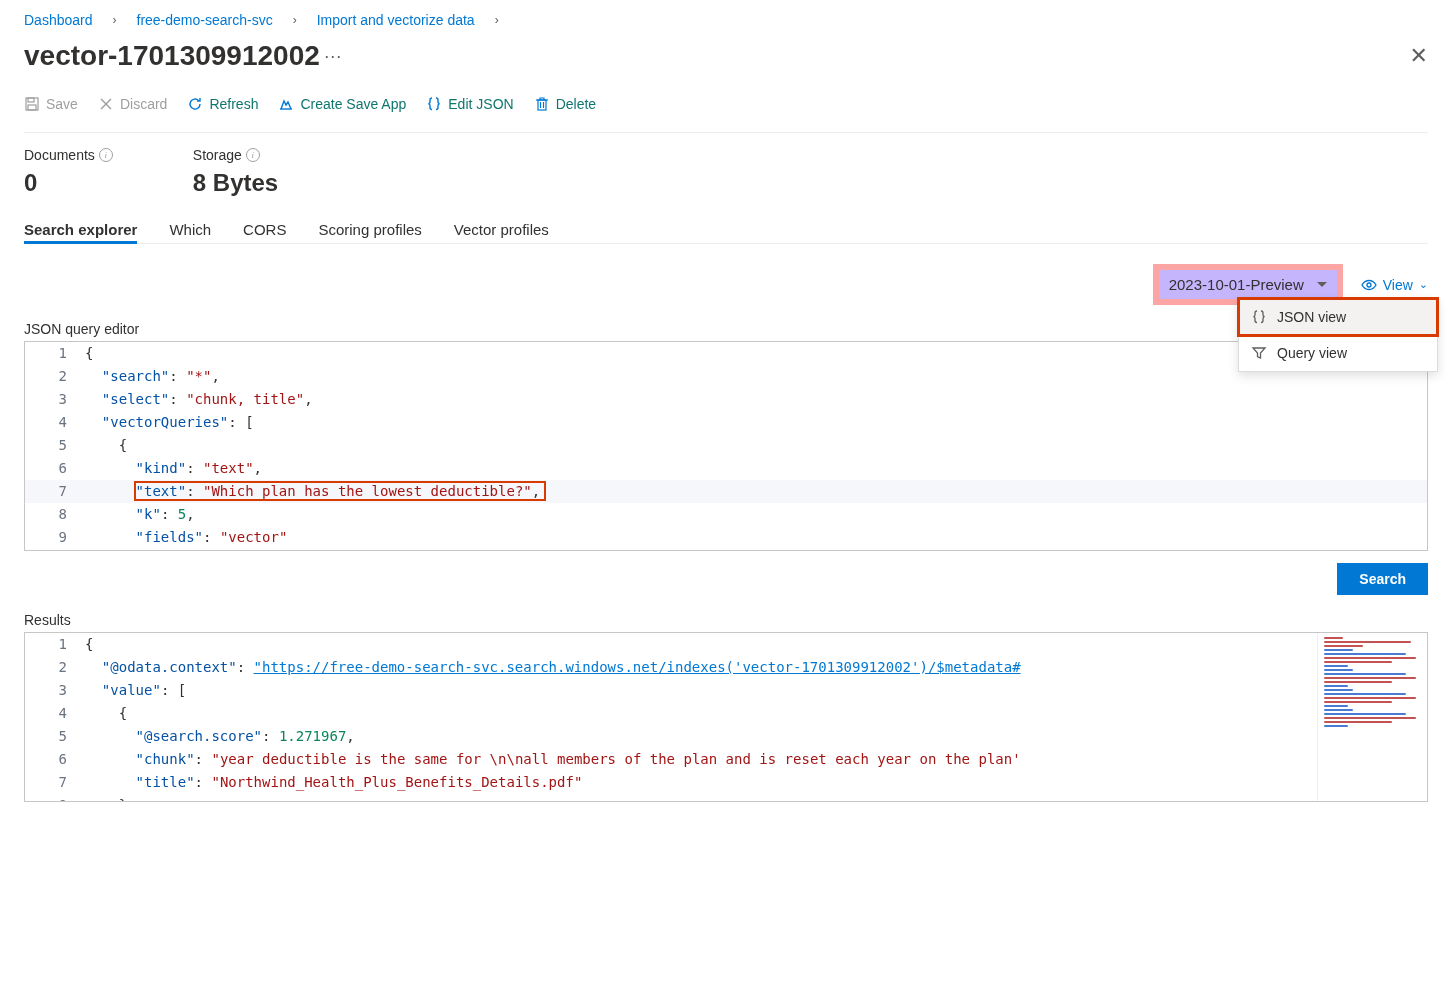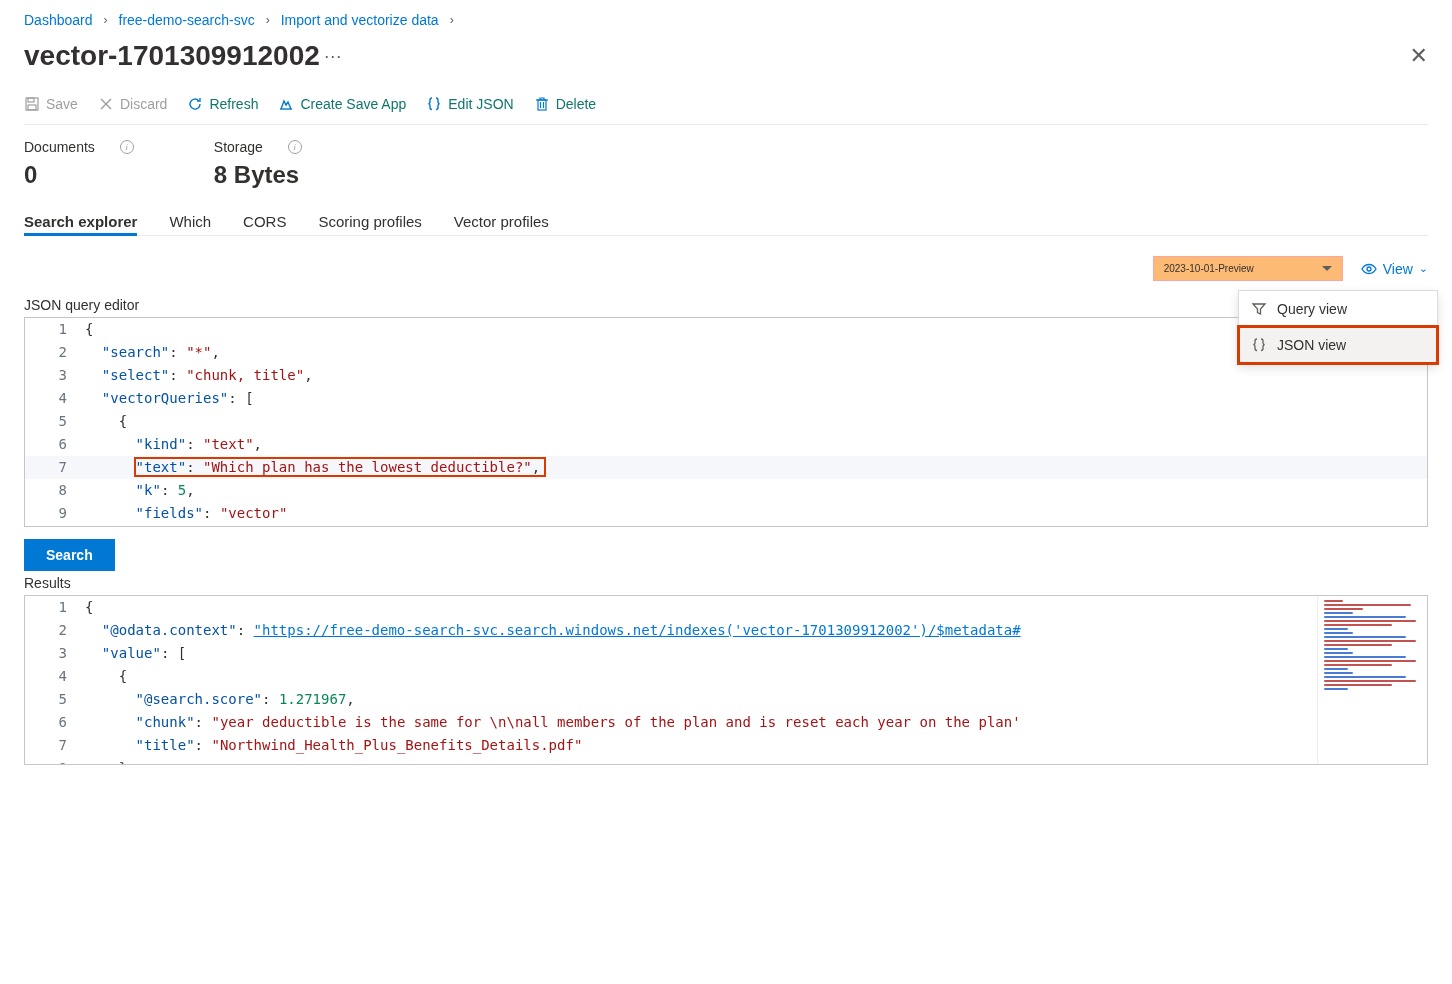--- a/index.html
+++ b/index.html
@@ -1,45 +1,45 @@
 <!DOCTYPE html>
 <html><head>
 <meta charset="utf-8">
 <style>
 * { margin: 0; padding: 0; box-sizing: border-box; }
 body { font-family: "Segoe UI", -apple-system, sans-serif; font-size: 14px; color: #323130; background: #fff; padding: 12px 24px; }
 
-.breadcrumb { display: flex; align-items: center; gap: 11px; margin-bottom: 12px; }
+.breadcrumb { display: flex; align-items: center; gap: 20px; margin-bottom: 12px; }
 .breadcrumb a { color: #0078d4; text-decoration: none; cursor: pointer; }
 .breadcrumb .chevron { color: #605e5c; font-size: 12px; }
 
 .title-row { display: flex; align-items: center; justify-content: space-between; margin-bottom: 24px; }
 .title-left { display: flex; align-items: center; gap: 4px; }
 .page-title { font-size: 28px; font-weight: 600; }
 .ellipsis { color: #605e5c; font-size: 18px; cursor: pointer; }
 .close-x { font-size: 22px; color: #605e5c; cursor: pointer; font-weight: 300; }
 
-.toolbar { display: flex; align-items: center; gap: 20px; padding-bottom: 12px; border-bottom: 1px solid #edebe9; margin-bottom: 14px; }
+.toolbar { display: flex; align-items: center; gap: 20px; padding-bottom: 20px; border-bottom: 1px solid #edebe9; margin-bottom: 14px; }
 .toolbar-btn { display: flex; align-items: center; gap: 6px; cursor: pointer; color: #0f766e; }
 .toolbar-btn.disabled { color: #a19f9d; }
 .toolbar-btn .icon { width: 16px; height: 16px; display: inline-flex; align-items: center; justify-content: center; }
 
 .stats { display: flex; gap: 80px; margin-bottom: 24px; }
 .stat-block { display: flex; flex-direction: column; gap: 6px; }
-.stat-label-row { display: flex; align-items: center; gap: 25px; }
+.stat-label-row { display: flex; align-items: center; gap: 4px; }
 .stat-label { color: #323130; font-size: 14px; }
 .info-icon { width: 14px; height: 14px; border: 1px solid #a19f9d; border-radius: 50%; display: inline-flex; align-items: center; justify-content: center; font-size: 9px; color: #a19f9d; font-style: italic; font-family: serif; }
 .stat-value { font-size: 24px; font-weight: 600; }
 
 .tabs { display: flex; gap: 32px; border-bottom: 1px solid #edebe9; margin-bottom: 20px; }
 .tab { padding-bottom: 3px; cursor: pointer; font-size: 15px; border-bottom: 3px solid transparent; margin-bottom: -1px; }
 .tab.active { border-bottom-color: #0078d4; font-weight: 600; }
 
 .controls-row { display: flex; justify-content: flex-end; align-items: center; gap: 18px; margin-bottom: 16px; position: relative; }
-.api-select { border: 1px solid #fca5a5; padding: 6px 28px 6px 10px; font-size: 10px; background: #fdba74; position: relative; display: flex; align-items: center; min-width: 190px; cursor: pointer; }
+.api-select { border: 6px solid #fca5a5; padding: 6px 28px 6px 10px; font-size: 15px; background: #c4b5fd; position: relative; display: flex; align-items: center; min-width: 190px; cursor: pointer; }
 .api-select::after { content: ""; position: absolute; right: 10px; width: 0; height: 0; border-left: 5px solid transparent; border-right: 5px solid transparent; border-top: 5px solid #605e5c; }
 .view-dd { display: flex; align-items: center; gap: 6px; color: #0078d4; cursor: pointer; }
 .view-dd .chev { font-size: 11px; }
 
 .view-menu { position: absolute; top: 34px; right: -10px; background: #fff; border: 1px solid #dcdcdc; box-shadow: 0 4px 10px rgba(0,0,0,0.12); width: 200px; z-index: 10; }
 .view-menu-item { display: flex; align-items: center; gap: 10px; padding: 10px 12px; cursor: pointer; }
 .view-menu-item.selected { background: #f3f2f1; }
 .view-menu-item.highlighted { outline: 3px solid #d83b01; outline-offset: -1px; }
 .view-menu-item .icon { width: 16px; height: 16px; color: #605e5c; display: inline-flex; align-items: center; justify-content: center; }
 
@@ -54,21 +54,21 @@
 .tok-key { color: #0451a5; }
 .tok-str { color: #a31515; }
 .tok-num { color: #098658; }
 .tok-link { color: #0078d4; text-decoration: underline; }
 .red-box { outline: 2px solid #d83b01; outline-offset: 0; padding-right: 4px; }
 .minimap { position: absolute; top: 0; right: 0; width: 110px; height: 100%; background: #fff; border-left: 1px solid #eee; pointer-events: none; display: flex; flex-direction: column; gap: 2px; padding: 4px 6px; }
 .mm-line { height: 2px; border-radius: 1px; }
 .mm-red { background: #c35252; }
 .mm-blue { background: #4a7ad4; }
 
-.search-btn-row { display: flex; justify-content: flex-start; margin-bottom: 4px; }
+.search-btn-row { display: flex; justify-content: flex-end; margin-bottom: 17px; }
 .search-btn { background: #0078d4; color: #fff; border: none; padding: 8px 22px; font-size: 14px; font-weight: 600; cursor: pointer; }
 
 .results-box { border: 1px solid #c8c6c4; height: 170px; overflow: hidden; position: relative; font-family: Consolas, Menlo, monospace; font-size: 14px; }
 
 svg { display: block; }
 </style>
 </head>
 <body>
 
 <div class="breadcrumb">
@@ -182,36 +182,36 @@
     <span>
         <svg width="16" height="16" viewBox="0 0 16 16" fill="none" stroke="#0078d4" stroke-width="1.3">
           <path d="M1 8s2.5-4.5 7-4.5S15 8 15 8s-2.5 4.5-7 4.5S1 8 1 8z"></path>
           <circle cx="8" cy="8" r="2"></circle>
         </svg>
       </span>
     <span>View</span>
     <span class="chev">⌄</span>
   </div>
   <div class="view-menu">
-    <div class="view-menu-item">
-      <span class="icon">
-          <svg width="16" height="16" viewBox="0 0 16 16" fill="none" stroke="#605e5c" stroke-width="1.3">
-            <path d="M2 3h12l-4.5 5v5l-3-1.5V8z"></path>
-          </svg>
-        </span>
-      <span>Query view</span>
-    </div>
     <div class="view-menu-item selected highlighted">
       <span class="icon">
           <svg width="16" height="16" viewBox="0 0 16 16" fill="none" stroke="#605e5c" stroke-width="1.3">
             <path d="M6 2c-1.5 0-2 .5-2 2v2c0 1-.5 1.5-1.5 1.5C3.5 8 4 8.5 4 9.5v2c0 1.5.5 2 2 2"></path>
             <path d="M10 2c1.5 0 2 .5 2 2v2c0 1 .5 1.5 1.5 1.5C12.5 8 12 8.5 12 9.5v2c0 1.5-.5 2-2 2"></path>
           </svg>
         </span>
       <span>JSON view</span>
+    </div>
+    <div class="view-menu-item">
+      <span class="icon">
+          <svg width="16" height="16" viewBox="0 0 16 16" fill="none" stroke="#605e5c" stroke-width="1.3">
+            <path d="M2 3h12l-4.5 5v5l-3-1.5V8z"></path>
+          </svg>
+        </span>
+      <span>Query view</span>
     </div>
   </div>
 </div>
 
 <div class="section-label">JSON query editor</div>
 
 <div class="editor">
   <div class="editor-scroll">
     <div class="code-line"><span class="gutter">1</span><span class="code">{</span></div>
     <div class="code-line"><span class="gutter">2</span><span class="code">  <span class="tok-key">"search"</span>: <span class="tok-str">"*"</span>,</span></div>

